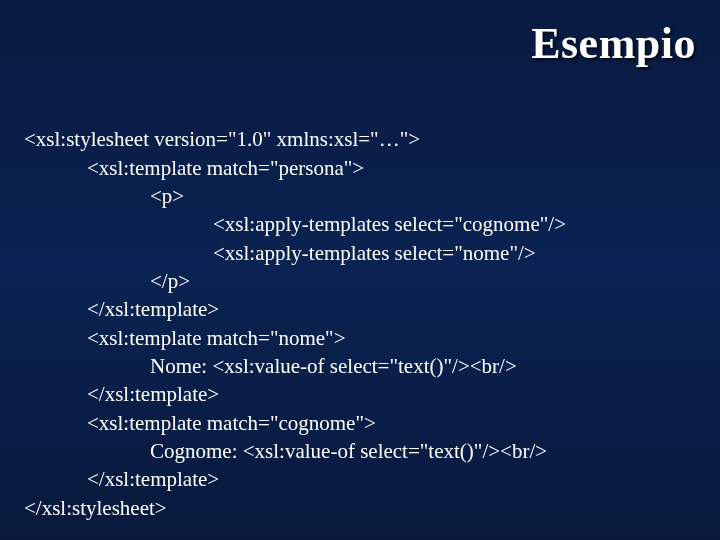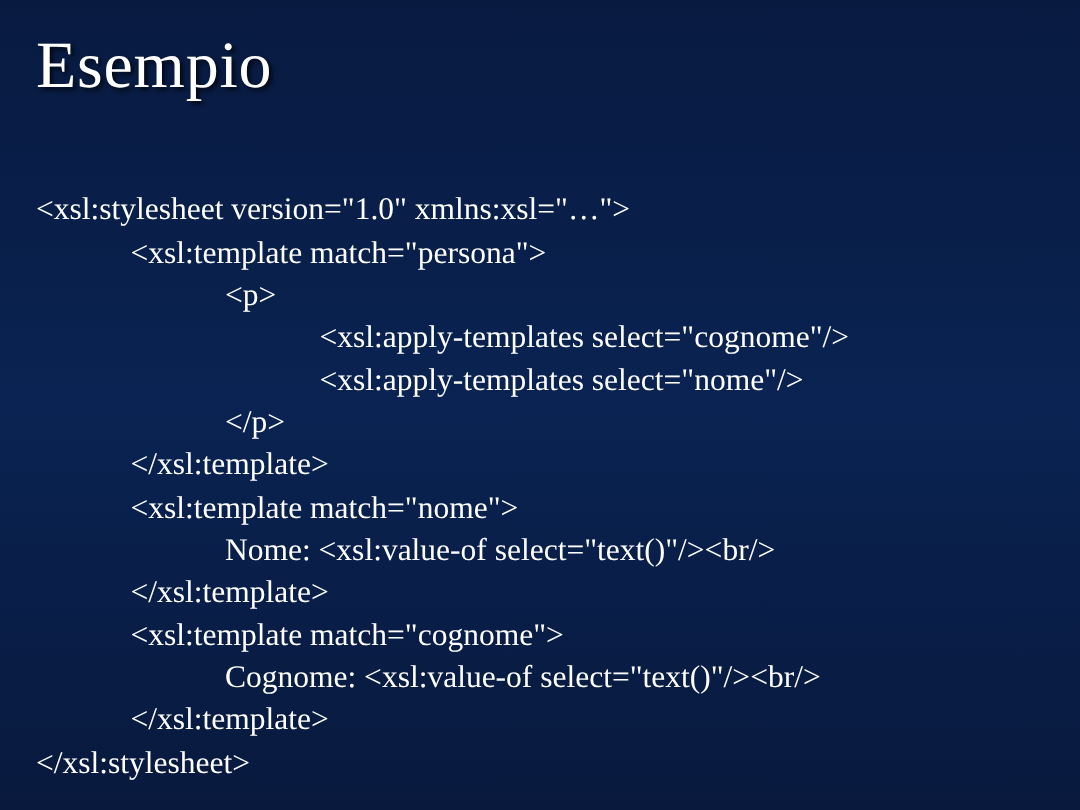--- a/index.html
+++ b/index.html
@@ -13,23 +13,23 @@
     color: #ffffff;
     overflow: hidden;
   }
   .slide {
     width: 720px;
     height: 540px;
     box-sizing: border-box;
     padding: 18px 24px 24px 24px;
   }
   .title {
-    text-align: left;
+    text-align: right;
     font-size: 44px;
-    font-weight: normal;
+    font-weight: bold;
     color: #ffffff;
     text-shadow: 2px 2px 3px rgba(0,0,0,0.7);
     margin-bottom: 28px;
     letter-spacing: 0.5px;
   }
   .code-block {
     font-size: 21px;
     line-height: 1.35;
     color: #ffffff;
     white-space: pre;

